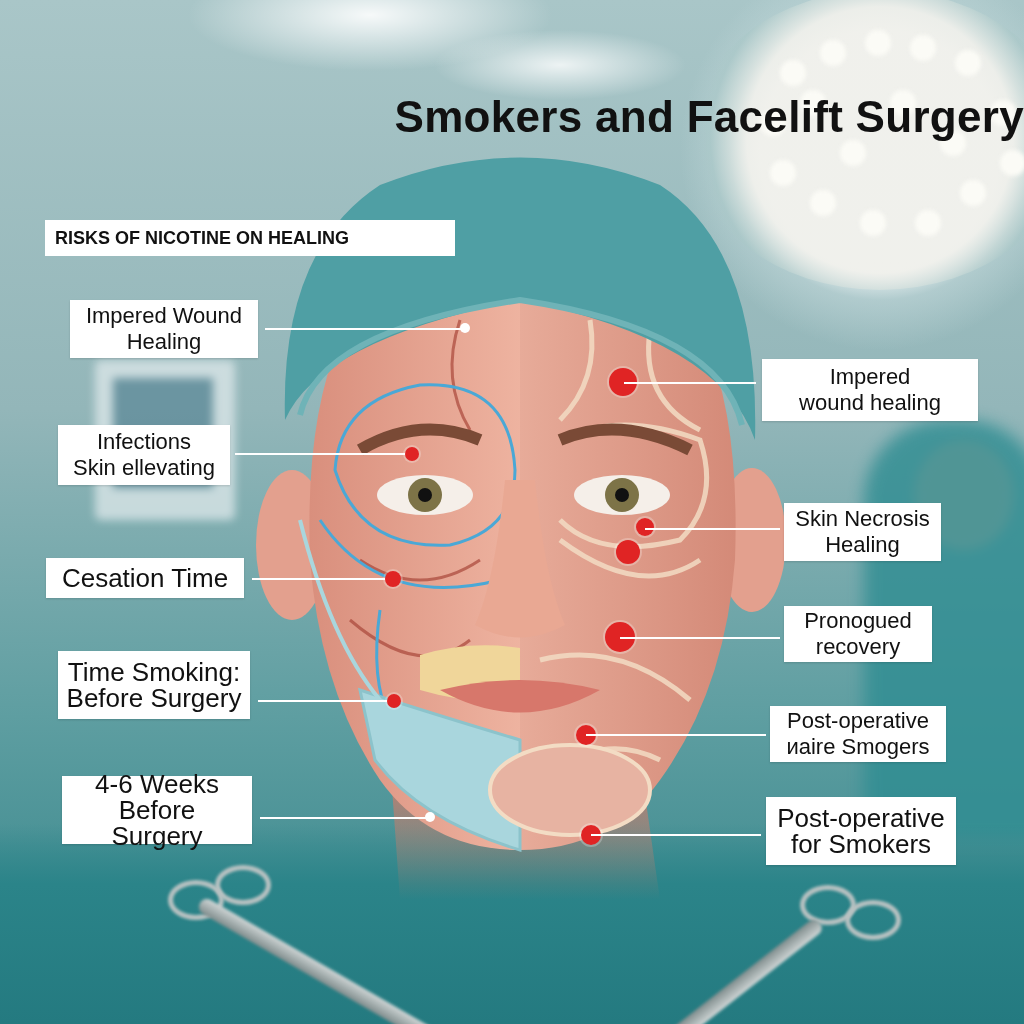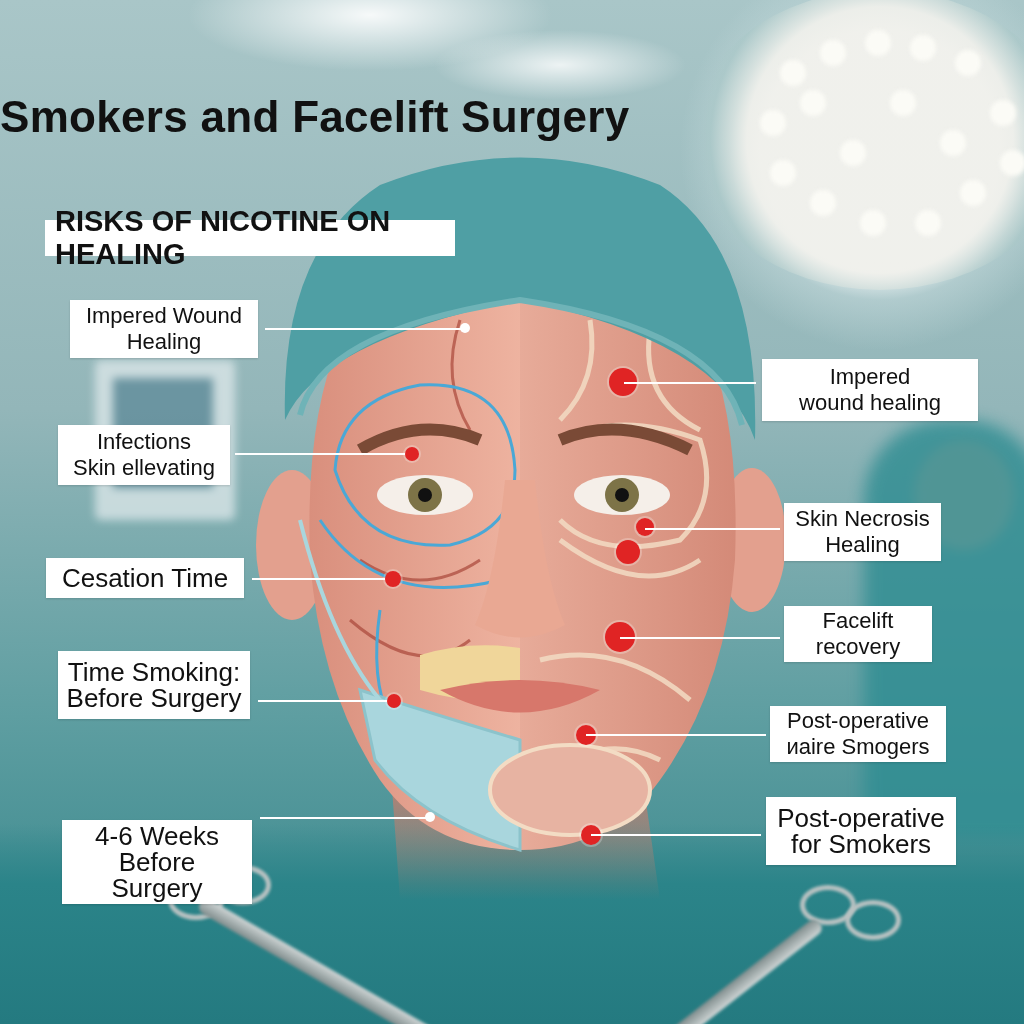--- a/index.html
+++ b/index.html
@@ -16,25 +16,25 @@
   .lamp { position:absolute; left:690px; top:-10px; width:380px; height:300px; border-radius:50%;
           background: radial-gradient(circle, rgba(240,240,235,.9) 0 55%, rgba(170,200,200,.6) 70%, transparent 75%); }
   .lamp-dot { position:absolute; width:26px; height:26px; border-radius:50%; background:#fbfbf6; filter:blur(2px); }
   .monitor { position:absolute; left:95px; top:360px; width:140px; height:160px; border-radius:6px;
              background:#dfe9eb; filter:blur(4px); opacity:.75; }
   .monitor::after { content:""; position:absolute; left:18px; top:18px; width:100px; height:110px; background:#5e8a99; }
   .person { position:absolute; right:-20px; top:420px; width:180px; height:420px; border-radius:80px 80px 0 0;
             background:#2f8d92; filter:blur(8px); opacity:.8; }
   .person-head { position:absolute; right:10px; top:440px; width:100px; height:110px; border-radius:50%;
                  background:#d9b8a6; filter:blur(6px); }
-  .title { position:absolute; left:0; right:0; top:92px; text-align:left; font-weight:bold;
+  .title { position:absolute; left:8px; right:0; top:92px; text-align:right; font-weight:bold;
            font-size:44px; color:#111; letter-spacing:.3px; }
   .face-wrap { position:absolute; left:0; top:0; width:1024px; height:1024px; }
   .section-head { position:absolute; left:45px; top:220px; width:410px; height:36px; background:#fff;
-                  font-size:29px; font-weight:bold; color:#111; display:flex; align-items:center; padding-left:10px;
+                  font-size:18px; font-weight:bold; color:#111; display:flex; align-items:center; padding-left:10px;
                   box-sizing:border-box; }
   .lbl { position:absolute; background:#fff; color:#111; font-size:22px; line-height:26px;
          text-align:center; display:flex; flex-direction:column; align-items:center; justify-content:center;
          box-sizing:border-box; padding:19px 8px; box-shadow:0 1px 2px rgba(0,0,0,.15); }
   .lbl.big { font-size:26px; }
   .line { position:absolute; height:2px; background:#fff; }
   .dot { position:absolute; border-radius:50%; background:#e02424; box-shadow:0 0 0 2px rgba(255,255,255,.25); }
   .wdot { position:absolute; width:10px; height:10px; border-radius:50%; background:#fff; }
   .tool { position:absolute; height:16px; border-radius:8px; background:linear-gradient(180deg,#d0d6d6,#7f8c8c);
           filter:blur(1.5px); transform-origin:left center; }
@@ -172,21 +172,21 @@
 <div class="line" style="left:252px;top:578px;width:140px"></div>
 <div class="dot" style="left:385px;top:571px;width:16px;height:16px"></div>
 
 <div class="lbl big" style="left:58px;top:651px;width:192px;height:68px">
   <span>Time Smoking:</span>
   <span>Before Surgery</span>
 </div>
 <div class="line" style="left:258px;top:700px;width:135px"></div>
 <div class="dot" style="left:387px;top:694px;width:14px;height:14px"></div>
 
-<div class="lbl big" style="left:62px;top:820px;width:190px;height:84px">
+<div class="lbl big" style="left:62px;top:776px;width:190px;height:68px">
   <span>4-6 Weeks</span>
   <span>Before Surgery</span>
 </div>
 <div class="line" style="left:260px;top:817px;width:168px"></div>
 <div class="wdot" style="left:425px;top:812px"></div>
 
 <div class="dot" style="left:609px;top:368px;width:28px;height:28px"></div>
 <div class="line" style="left:624px;top:382px;width:132px"></div>
 <div class="lbl" style="left:762px;top:359px;width:216px;height:62px">
   <span>Impered</span>
@@ -197,21 +197,21 @@
 <div class="dot" style="left:616px;top:540px;width:24px;height:24px"></div>
 <div class="line" style="left:645px;top:528px;width:135px"></div>
 <div class="lbl" style="left:784px;top:503px;width:157px;height:58px">
   <span>Skin Necrosis</span>
   <span>Healing</span>
 </div>
 
 <div class="dot" style="left:605px;top:622px;width:30px;height:30px"></div>
 <div class="line" style="left:620px;top:637px;width:160px"></div>
 <div class="lbl" style="left:784px;top:606px;width:148px;height:56px">
-  <span>Facelift</span>
+  <span>Pronogued</span>
   <span>recovery</span>
 </div>
 
 <div class="dot" style="left:576px;top:725px;width:20px;height:20px"></div>
 <div class="line" style="left:586px;top:734px;width:180px"></div>
 <div class="lbl" style="left:770px;top:706px;width:176px;height:56px">
   <span>Post-operative</span>
   <span>иaire Smogers</span>
 </div>
 

